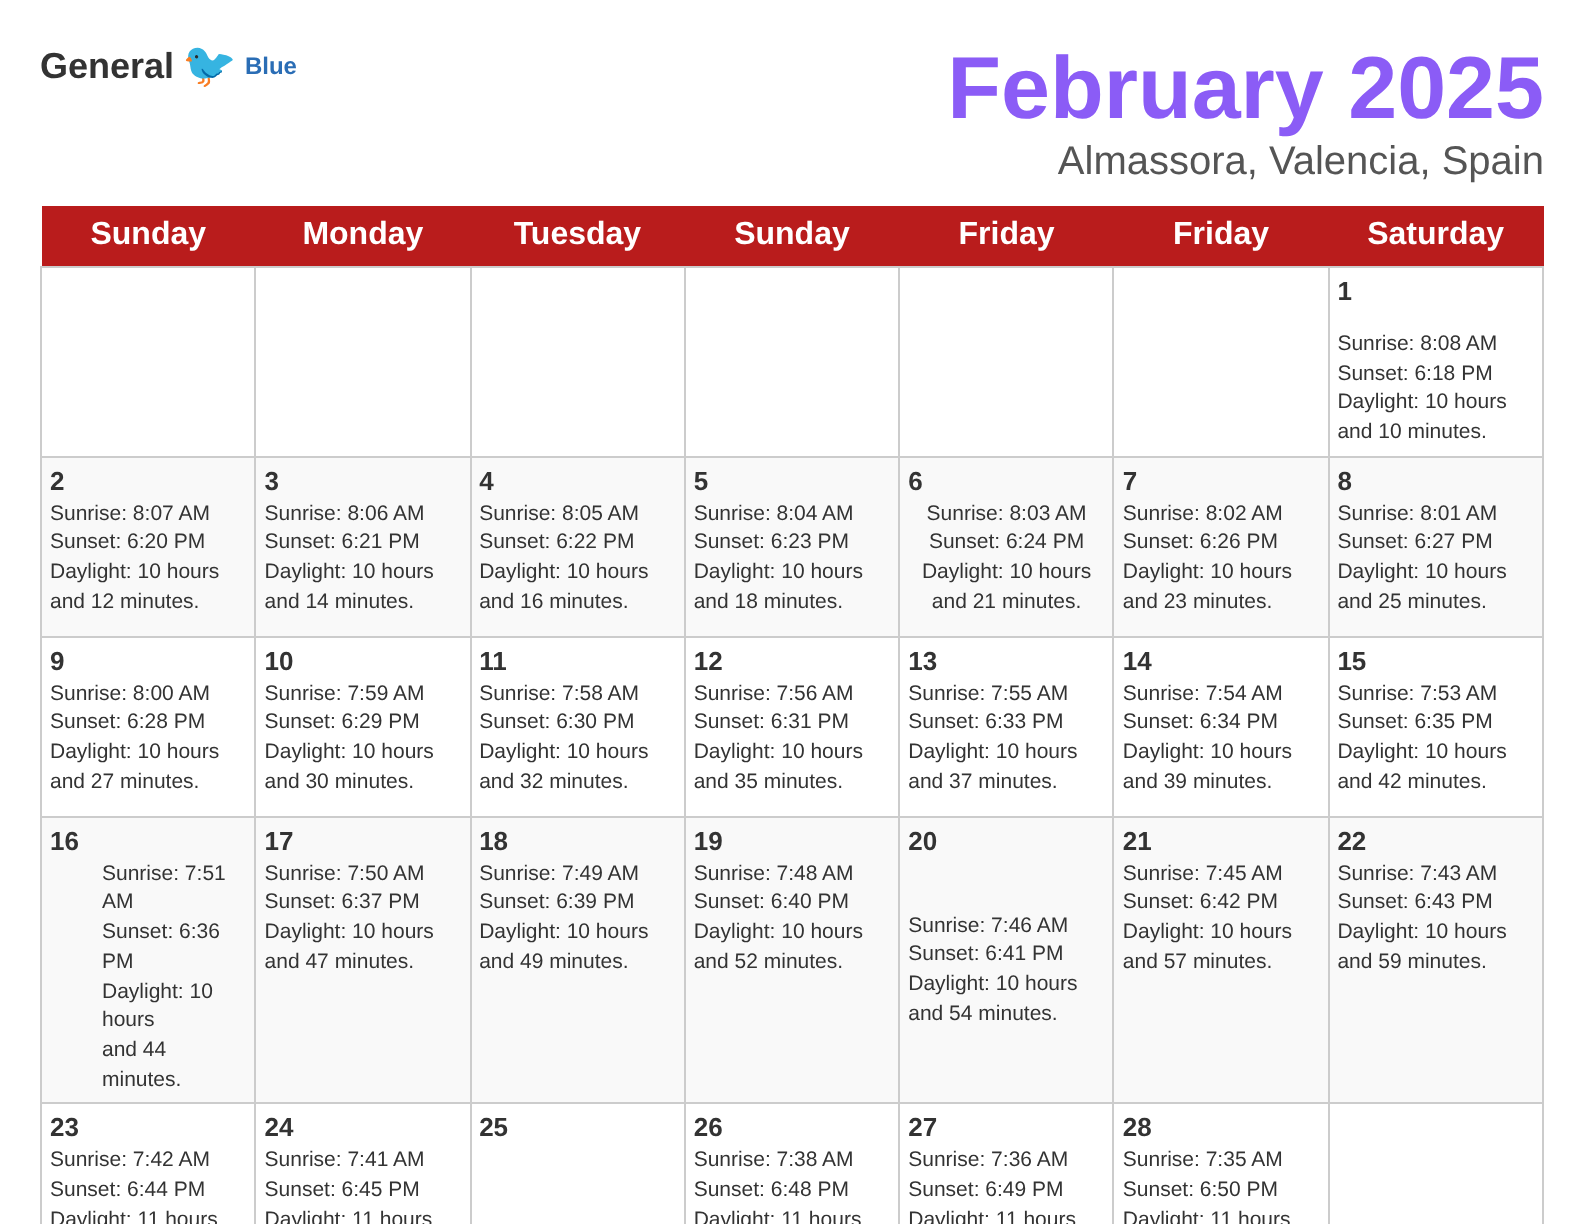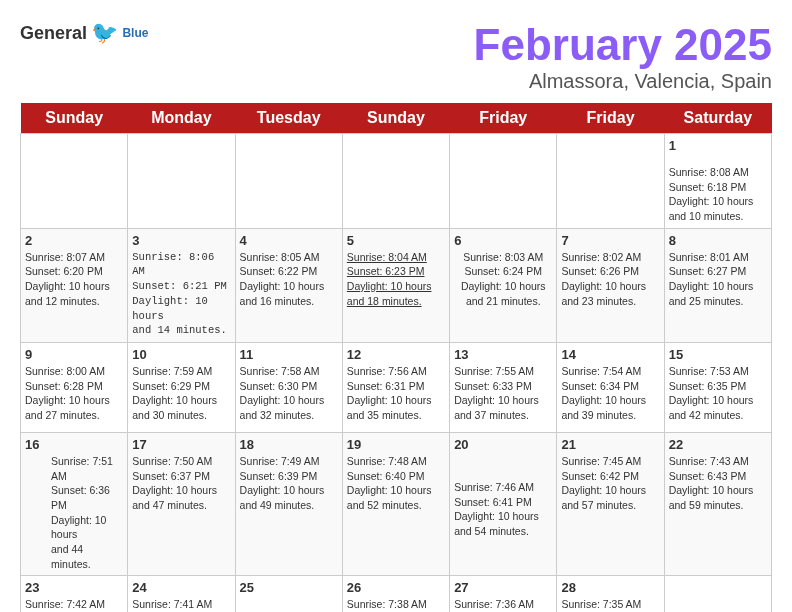--- a/index.html
+++ b/index.html
@@ -135,35 +135,35 @@
       <tr>
         <td>
           <span class="day-number">2</span>
           <div class="day-info" style="white-space: pre-line;">Sunrise: 8:07 AM
 Sunset: 6:20 PM
 Daylight: 10 hours
 and 12 minutes.</div>
         </td>
         <td>
           <span class="day-number">3</span>
-          <div class="day-info" style="white-space: pre-line; font-family: Liberation Mono, monospace;">Sunrise: 8:06 AM
+          <div class="day-info" style="white-space: pre-line;">Sunrise: 8:06 AM
 Sunset: 6:21 PM
 Daylight: 10 hours
 and 14 minutes.</div>
         </td>
         <td>
           <span class="day-number">4</span>
           <div class="day-info" style="white-space: pre-line;">Sunrise: 8:05 AM
 Sunset: 6:22 PM
 Daylight: 10 hours
 and 16 minutes.</div>
         </td>
         <td>
           <span class="day-number">5</span>
-          <div class="day-info" style="white-space: pre-line; text-decoration: underline;">Sunrise: 8:04 AM
+          <div class="day-info" style="white-space: pre-line;">Sunrise: 8:04 AM
 Sunset: 6:23 PM
 Daylight: 10 hours
 and 18 minutes.</div>
         </td>
         <td>
           <span class="day-number">6</span>
           <div class="day-info" style="white-space: pre-line; text-align: center;">Sunrise: 8:03 AM
 Sunset: 6:24 PM
 Daylight: 10 hours
 and 21 minutes.</div>

